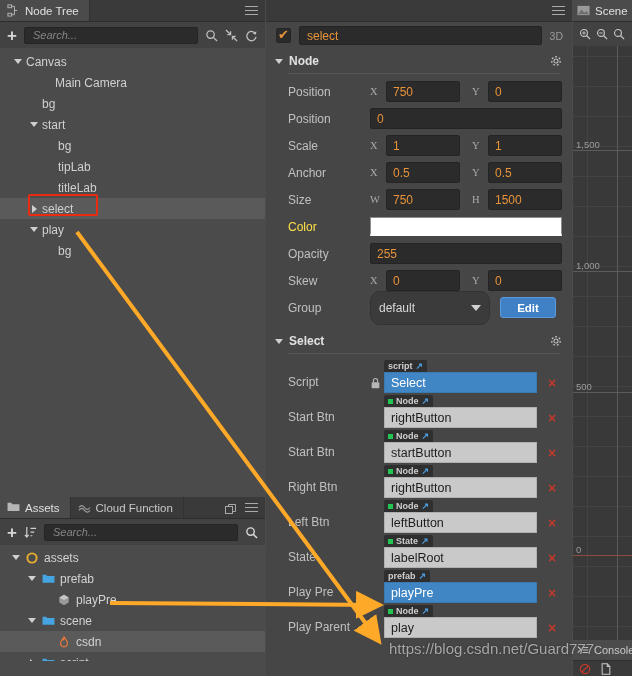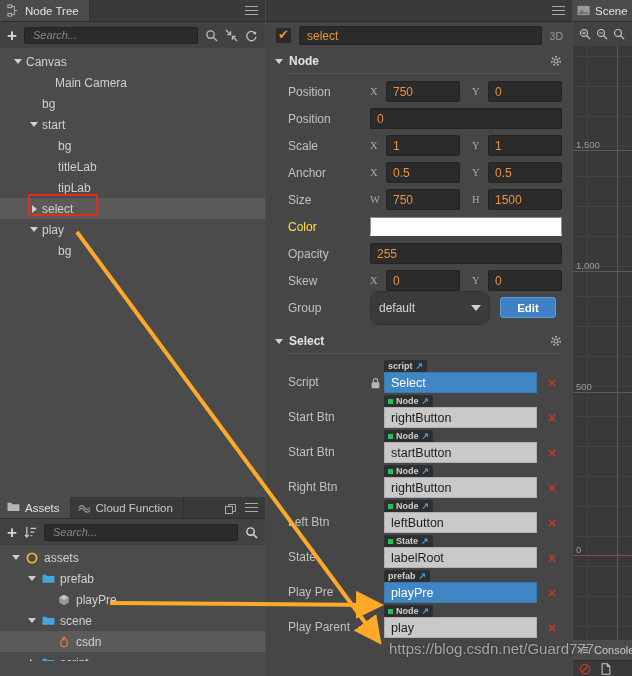--- a/index.html
+++ b/index.html
@@ -274,25 +274,25 @@
         <div class="tree-row" style="padding-left: 28px;">
           <span class="arrow down"></span>
           <span class="tree-label">start</span>
         </div>
         <div class="tree-row" style="padding-left: 44px;">
           <span class="arrow blank"></span>
           <span class="tree-label">bg</span>
         </div>
         <div class="tree-row" style="padding-left: 44px;">
           <span class="arrow blank"></span>
-          <span class="tree-label">titleLab</span>
+          <span class="tree-label">tipLab</span>
         </div>
         <div class="tree-row" style="padding-left: 44px;">
           <span class="arrow blank"></span>
-          <span class="tree-label">tipLab</span>
+          <span class="tree-label">titleLab</span>
         </div>
         <div class="tree-row selected" style="padding-left: 28px;">
           <span class="arrow right"></span>
           <span class="tree-label">select</span>
         </div>
         <div class="tree-row" style="padding-left: 28px;">
           <span class="arrow down"></span>
           <span class="tree-label">play</span>
         </div>
         <div class="tree-row" style="padding-left: 44px;">

